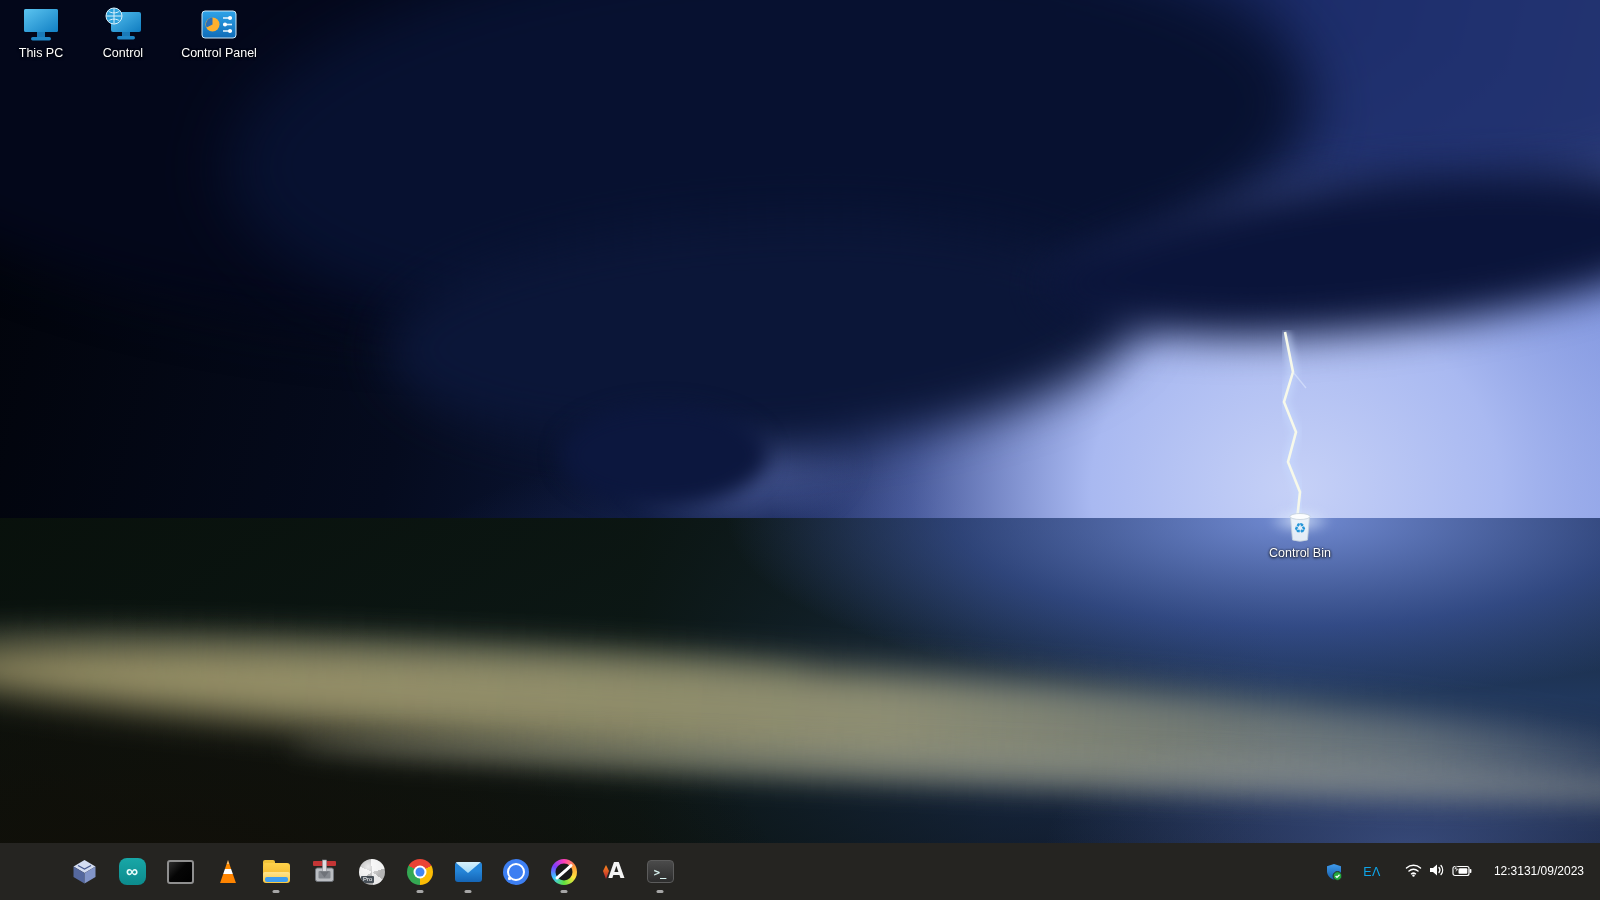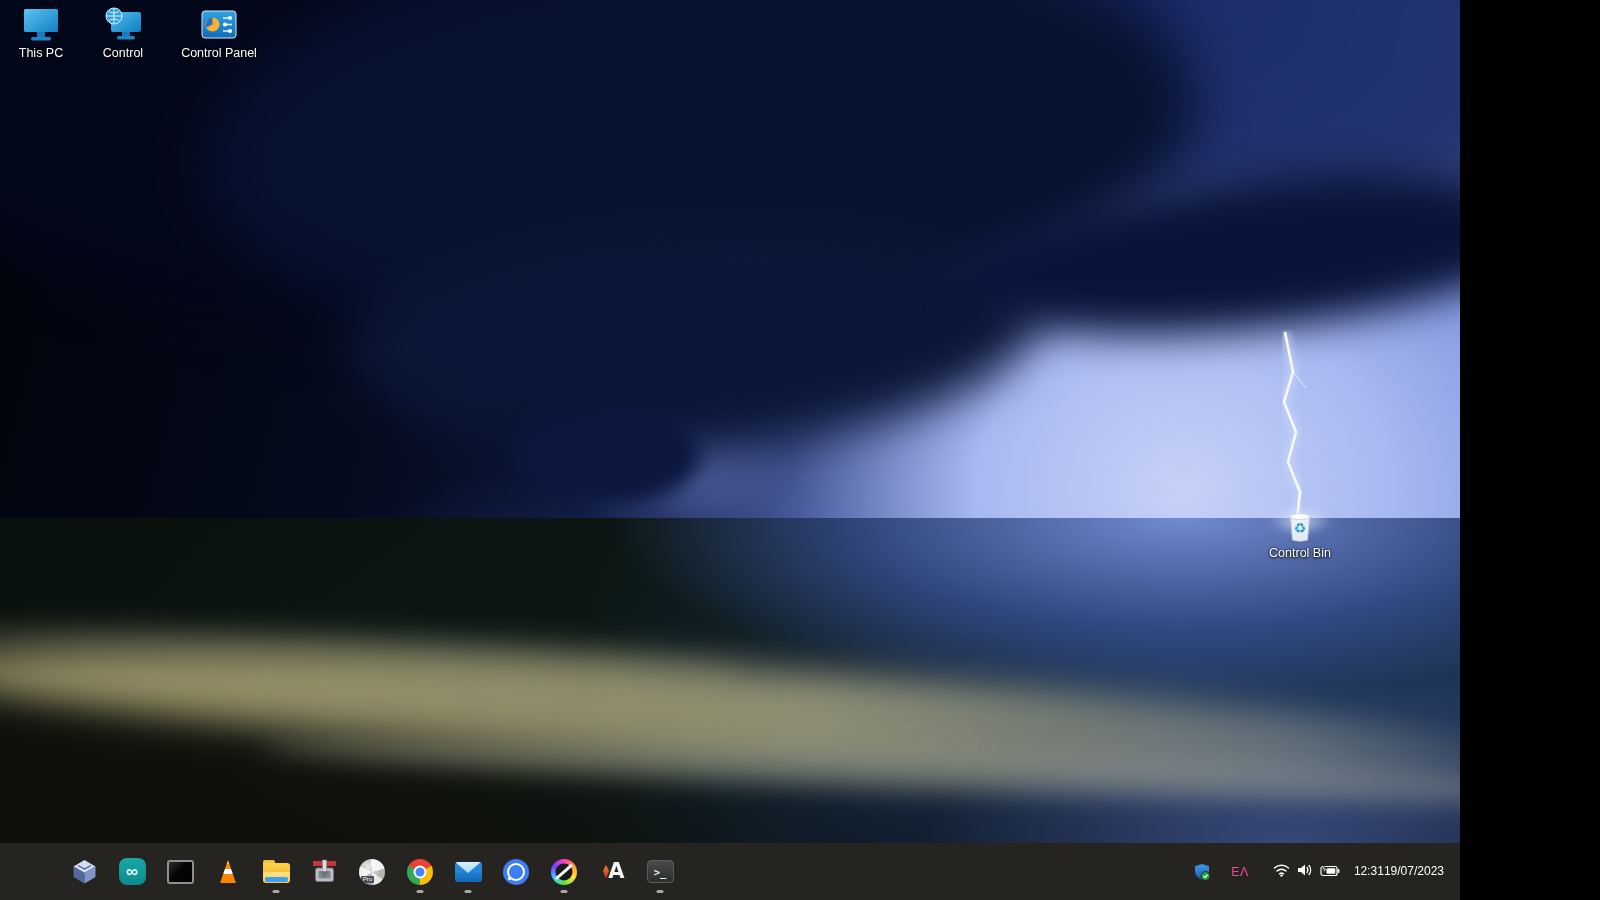--- a/index.html
+++ b/index.html
@@ -1,18 +1,18 @@
 <!DOCTYPE html>
 <html><head>
 <meta charset="utf-8">
 <style>
   * { margin:0; padding:0; box-sizing:border-box; }
   html,body { width:1600px; height:900px; overflow:hidden; background:#000;
               font-family:"Liberation Sans", sans-serif; }
-  #screen { position:relative; width:1460px; height:900px; overflow:hidden; }
+  #screen { position:relative; width:1600px; height:900px; overflow:hidden; }
 
   
   .wallpaper { position:absolute; inset:0 0 57px 0; overflow:hidden;
     background:
       radial-gradient(640px 560px at 81% 58%, #c6d1f7 0%, #a9b9f1 32%, rgba(130,150,225,.45) 60%, rgba(60,80,170,0) 82%),
       radial-gradient(420px 300px at 45% 88%, rgba(120,140,225,.5) 0%, rgba(70,95,190,.22) 55%, rgba(40,60,140,0) 100%),
       linear-gradient(104deg, #010309 0%, #050b1e 28%, #0d1a40 48%, #23367c 66%, #5a74c8 82%, #9db0ee 100%);
   }
   .cloud { position:absolute; border-radius:50%; }
   .cloud1 { left:-15%; top:-38%; width:95%; height:78%; background:#03071a; filter:blur(26px); }
@@ -123,23 +123,23 @@
     background:conic-gradient(from 35deg, #f1f1f1 0 40deg, #b5b5b5 0 90deg, #e9e9e9 0 140deg, #a5a5a5 0 200deg, #ececec 0 260deg, #ababab 0 320deg, #f1f1f1 0 360deg); }
   .earth::before { content:""; position:absolute; inset:0; border-radius:50%;
     background:radial-gradient(circle at 35% 30%, rgba(255,255,255,.75), rgba(255,255,255,0) 55%); }
   .earth .pro { position:absolute; left:2px; bottom:2px; background:#474f57; color:#fff; font-size:6px;
     line-height:7px; padding:0 2px; border-radius:1px; }
 
   
   .tray { margin-left:auto; display:flex; align-items:center; padding-right:10px; }
   .tray-btn { border:none; background:transparent; display:flex; align-items:center; justify-content:center;
     border-radius:4px; cursor:pointer; color:#fff; }
-  .lang { font-size:12.5px; color:#ec4899; padding:6px 10px; margin:0 6px 0 10px; letter-spacing:.5px; }
+  .lang { font-size:12.5px; color:#0ea5e9; padding:6px 10px; margin:0 6px 0 10px; letter-spacing:.5px; }
   .status-icons { display:flex; align-items:center; gap:7px; padding:6px 8px; }
-  .clock { padding:4px 6px; text-align:right; color:#fff; font-size:12px; line-height:1.3; }
+  .clock { margin-left:8px; padding:4px 6px; text-align:right; color:#fff; font-size:12px; line-height:1.3; }
 </style>
 </head>
 <body>
 
 <div id="screen">
 
   <div class="wallpaper">
     <div class="cloud cloud1"></div>
     <div class="cloud cloud5"></div>
     <div class="cloud cloud2"></div>
@@ -391,17 +391,17 @@
           <svg width="20" height="13" viewBox="0 0 20 13">
             <rect x="1" y="2.5" width="16" height="9" rx="2" stroke="#fff" stroke-width="1.2" fill="none"></rect>
             <rect x="17.6" y="5" width="1.8" height="4" rx="0.8" fill="#fff"></rect>
             <rect x="6.5" y="4.2" width="8.8" height="5.6" rx="1" fill="#fff"></rect>
             <path d="M5 0.8 L1.8 5.2 L4.2 5.2 L3 9 L7 4.4 L4.6 4.4 Z" fill="#fff" stroke="#262522" stroke-width="0.7"></path>
           </svg>
         </span>
       </button>
       <button class="tray-btn clock">
         <div>12:31</div>
-        <div>19/07/2023</div>
+        <div>31/09/2023</div>
       </button>
     </div>
   </div>
 </div>
 
 </body></html>

